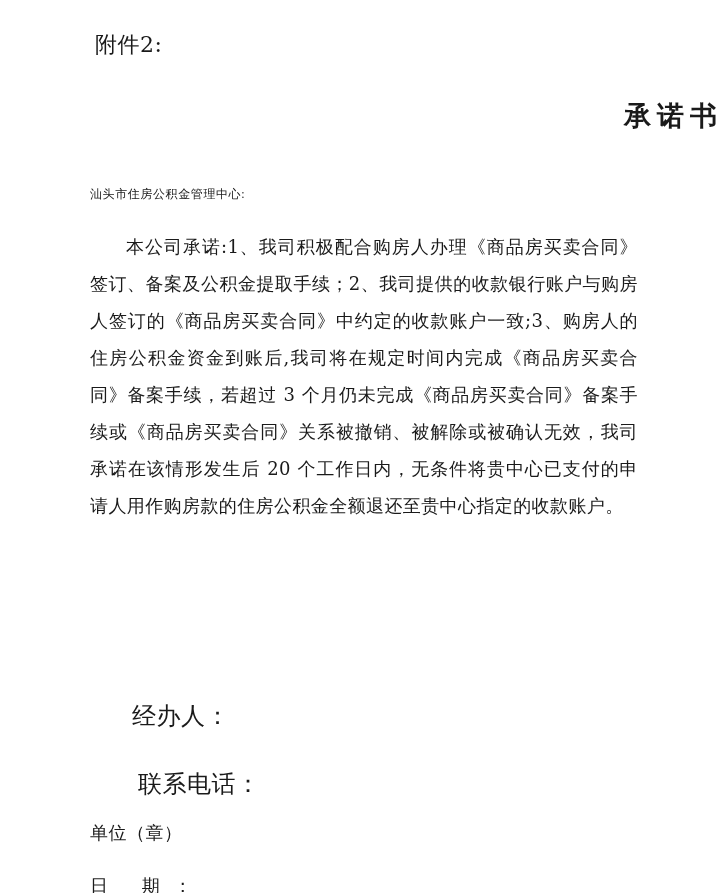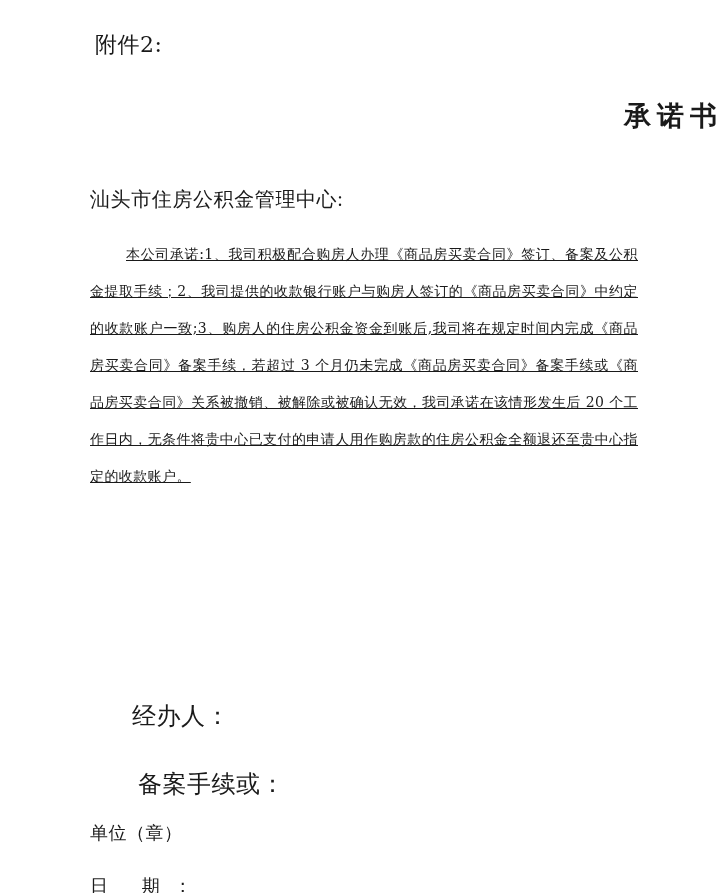--- a/index.html
+++ b/index.html
@@ -40,38 +40,37 @@
     text-align: right;
     font-size: 27px;
     font-weight: bold;
     letter-spacing: 6px;
     font-family: "DejaVu Serif", "Liberation Serif", serif;
   }
   .recipient {
     position: absolute;
     left: 90px;
     top: 186px;
-    font-size: 20px;
+    font-size: 12px;
     letter-spacing: 0.6px;
     font-family: Liberation Serif, serif;
   }
   .body-block {
     position: absolute;
     left: 90px;
     top: 228px;
     width: 548px;
   }
   .para {
-    font-size: 14px;
+    font-size: 18px;
     line-height: 37px;
     text-indent: 36px;
     letter-spacing: 0.4px;
     text-align: justify;
-    margin: 8px 0 6px 0;
-    text-decoration: underline;
+    margin: 0 0 6px 0;
   }
   .para.second {
     margin-top: 16px;
   }
   .signature-block {
     position: absolute;
     left: 90px;
     top: 700px;
     width: 548px;
   }
@@ -119,21 +118,21 @@
   <div class="doc-title">承诺书</div>
 
   <div class="recipient">汕头市住房公积金管理中心:</div>
 
   <div class="body-block">
     <p class="para">本公司承诺:1、我司积极配合购房人办理《商品房买卖合同》签订、备案及公积金提取手续；2、我司提供的收款银行账户与购房人签订的《商品房买卖合同》中约定的收款账户一致;3、购房人的住房公积金资金到账后,我司将在规定时间内完成《商品房买卖合同》备案手续，若超过 3 个月仍未完成《商品房买卖合同》备案手续或《商品房买卖合同》关系被撤销、被解除或被确认无效，我司承诺在该情形发生后 20 个工作日内，无条件将贵中心已支付的申请人用作购房款的住房公积金全额退还至贵中心指定的收款账户。</p>
   </div>
 
   <div class="signature-block">
     <div class="sig-line sig-operator">经办人：</div>
-    <div class="sig-line sig-phone">备案手续或：</div>
+    <div class="sig-line sig-phone">联系电话：</div>
   </div>
 
   <div class="footer-block">
     <div class="foot-line foot-unit">单位（章）</div>
     <div class="foot-line foot-date">
       <span class="spaced">日    期</span><span>：</span>
     </div>
   </div>
 
 </div>

